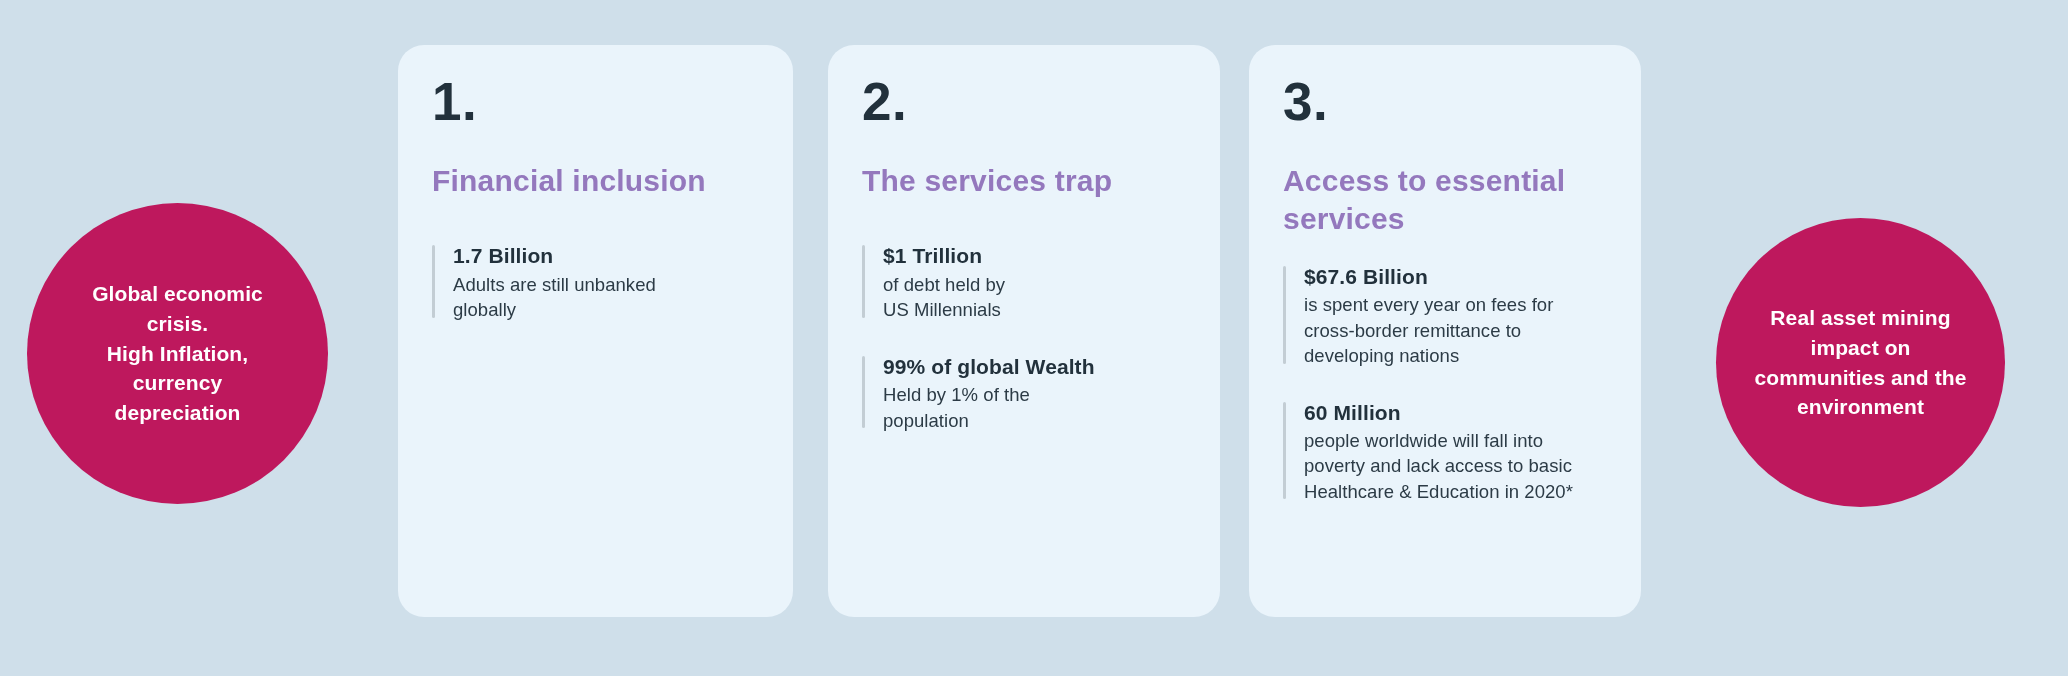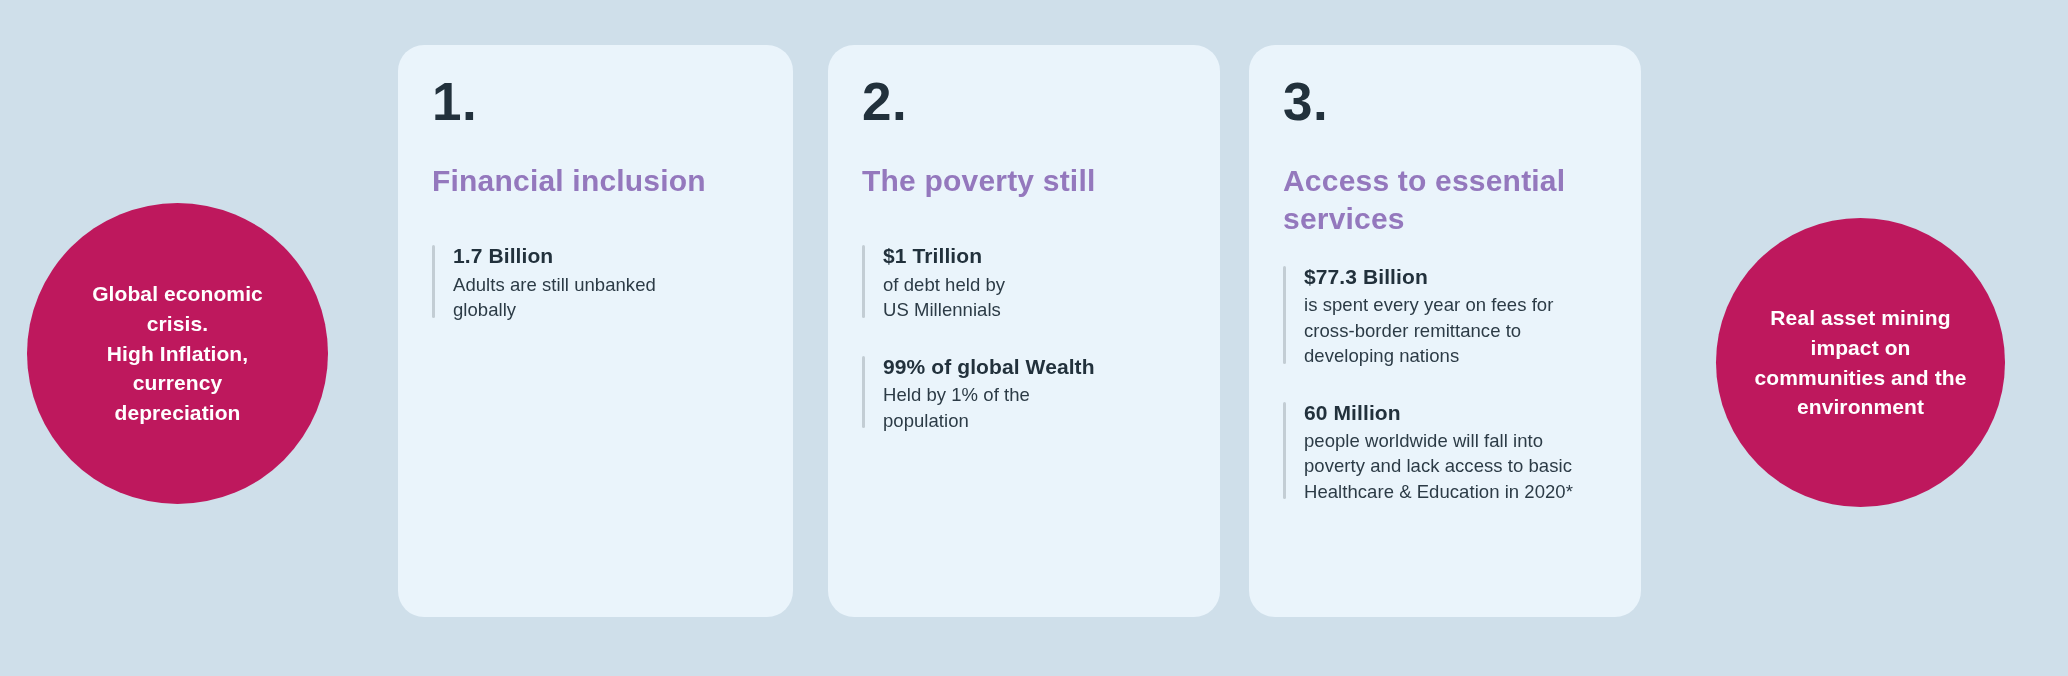--- a/index.html
+++ b/index.html
@@ -139,38 +139,38 @@
     <div class="card-title">Financial inclusion</div>
     <div class="stat">
       <div class="stat-value">1.7 Billion</div>
       <div class="stat-desc">Adults are still unbanked
 globally</div>
     </div>
   </div>
 
   <div class="card" id="card-2">
     <div class="card-number">2.</div>
-    <div class="card-title">The poverty still</div>
+    <div class="card-title">The services trap</div>
     <div class="stat">
       <div class="stat-value">$1 Trillion</div>
       <div class="stat-desc">of debt held by
 US Millennials</div>
     </div>
     <div class="stat">
       <div class="stat-value">99% of global Wealth</div>
       <div class="stat-desc">Held by 1% of the
 population</div>
     </div>
   </div>
 
   <div class="card" id="card-3">
     <div class="card-number">3.</div>
     <div class="card-title">Access to essential services</div>
     <div class="stat">
-      <div class="stat-value">$77.3 Billion</div>
+      <div class="stat-value">$67.6 Billion</div>
       <div class="stat-desc">is spent every year on fees for
 cross-border remittance to
 developing nations</div>
     </div>
     <div class="stat">
       <div class="stat-value">60 Million</div>
       <div class="stat-desc">people worldwide will fall into
 poverty and lack access to basic
 Healthcare &amp; Education in 2020*</div>
     </div>

